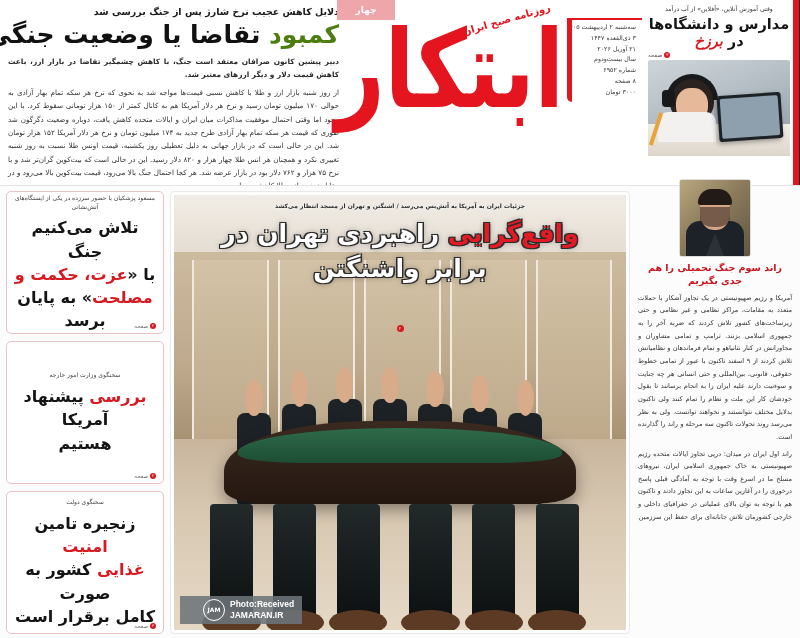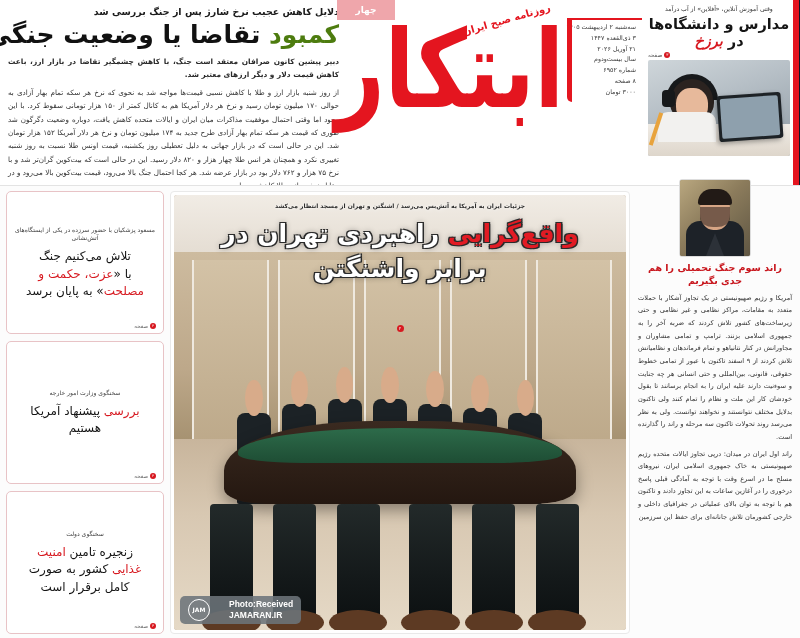--- a/index.html
+++ b/index.html
@@ -292,22 +292,22 @@
     justify-content: center;
     overflow: hidden;
   }
   .tbox .t-kicker {
     font-size: 6.1px;
     color: #3d3d3d;
     line-height: 1.45;
     margin-bottom: 5px;
   }
   .tbox .t-head {
-    font-size: 12px;
-    font-weight: normal;
+    font-size: 16px;
+    font-weight: bold;
     color: #141414;
     line-height: 1.45;
     letter-spacing: -0.35px;
   }
   .tbox .t-head .hl-red { color: #d71920; }
   .tbox .t-more {
     position: absolute;
     bottom: 4px; right: 7px;
     font-size: 5.4px;
     color: #666;
@@ -432,25 +432,25 @@
     text-align: center;
     z-index: 4;
   }
   .overlay-more .pg-dot { width: 7px; height: 7px; line-height: 7px; font-size: 4.5px; }
 
   .watermark {
     position: absolute;
     left: 6px; bottom: 6px;
     background: rgba(108,116,122,.88);
     color: #fff;
-    padding: 3px 8px 3px 8px;
-    border-radius: 5px;
+    padding: 3px 8px 3px 23px;
+    border-radius: 0;
     display: flex;
     align-items: center;
-    gap: 19px;
+    gap: 5px;
     z-index: 5;
     direction: ltr;
   }
   .wm-logo {
     width: 22px; height: 22px;
     border-radius: 50%;
     border: 1.5px solid #fff;
     display: flex; align-items: center; justify-content: center;
     font-size: 6px; font-weight: bold; color: #fff;
     flex: 0 0 22px;

